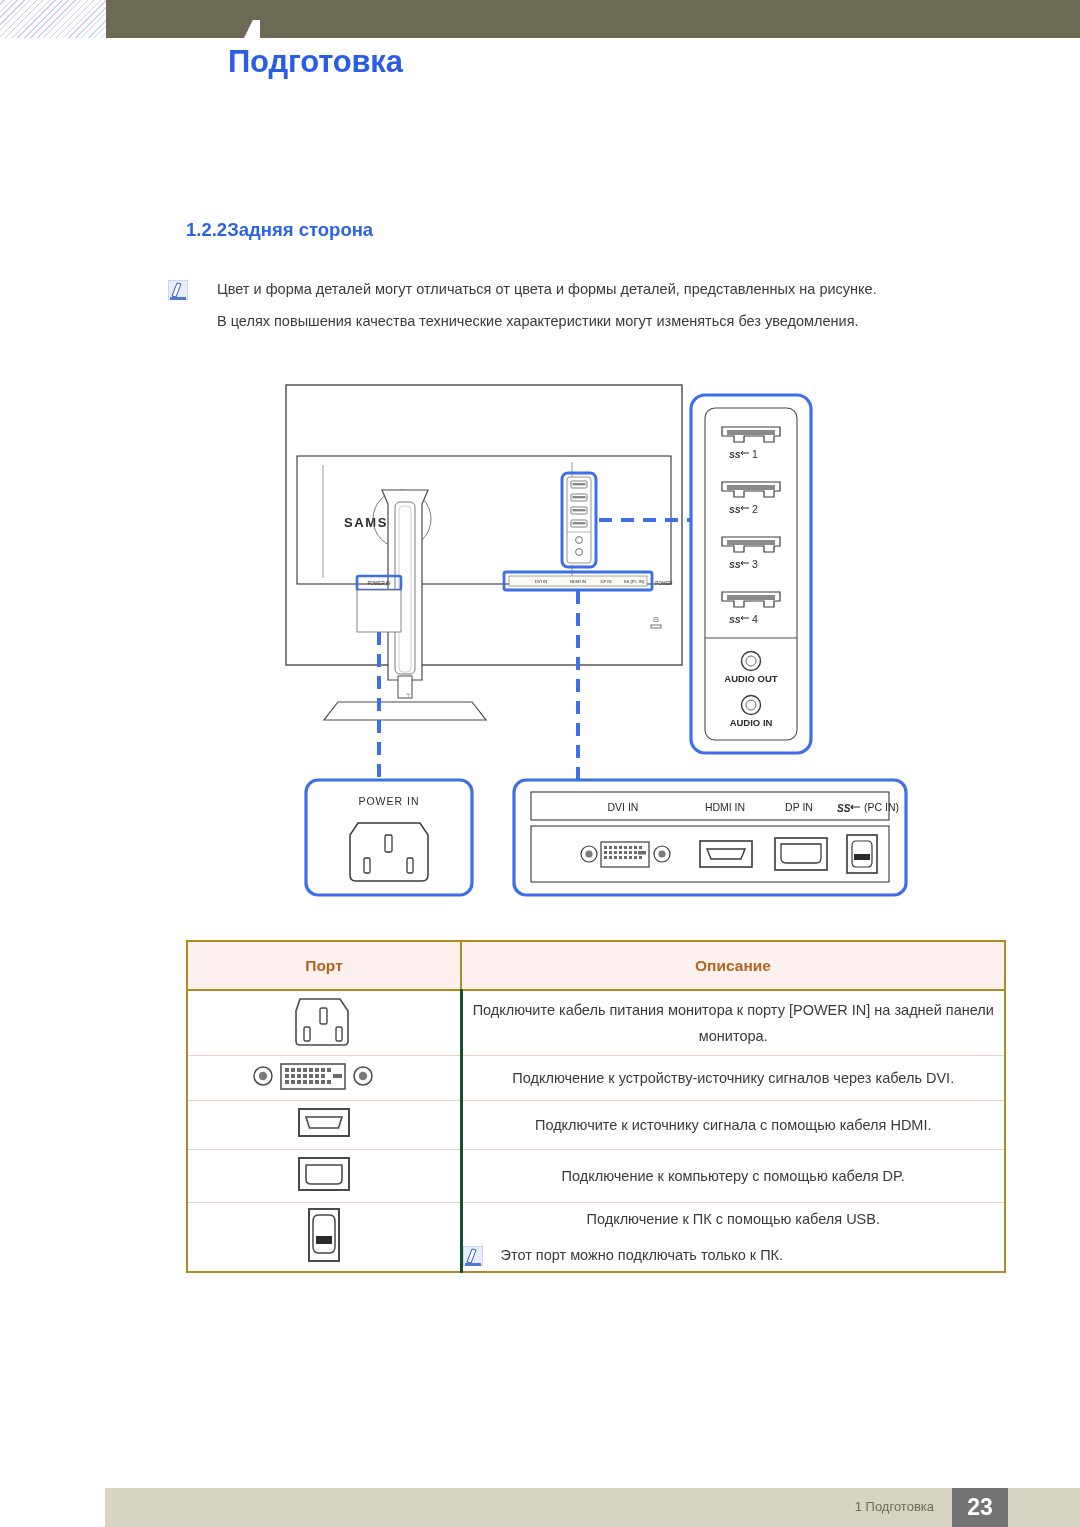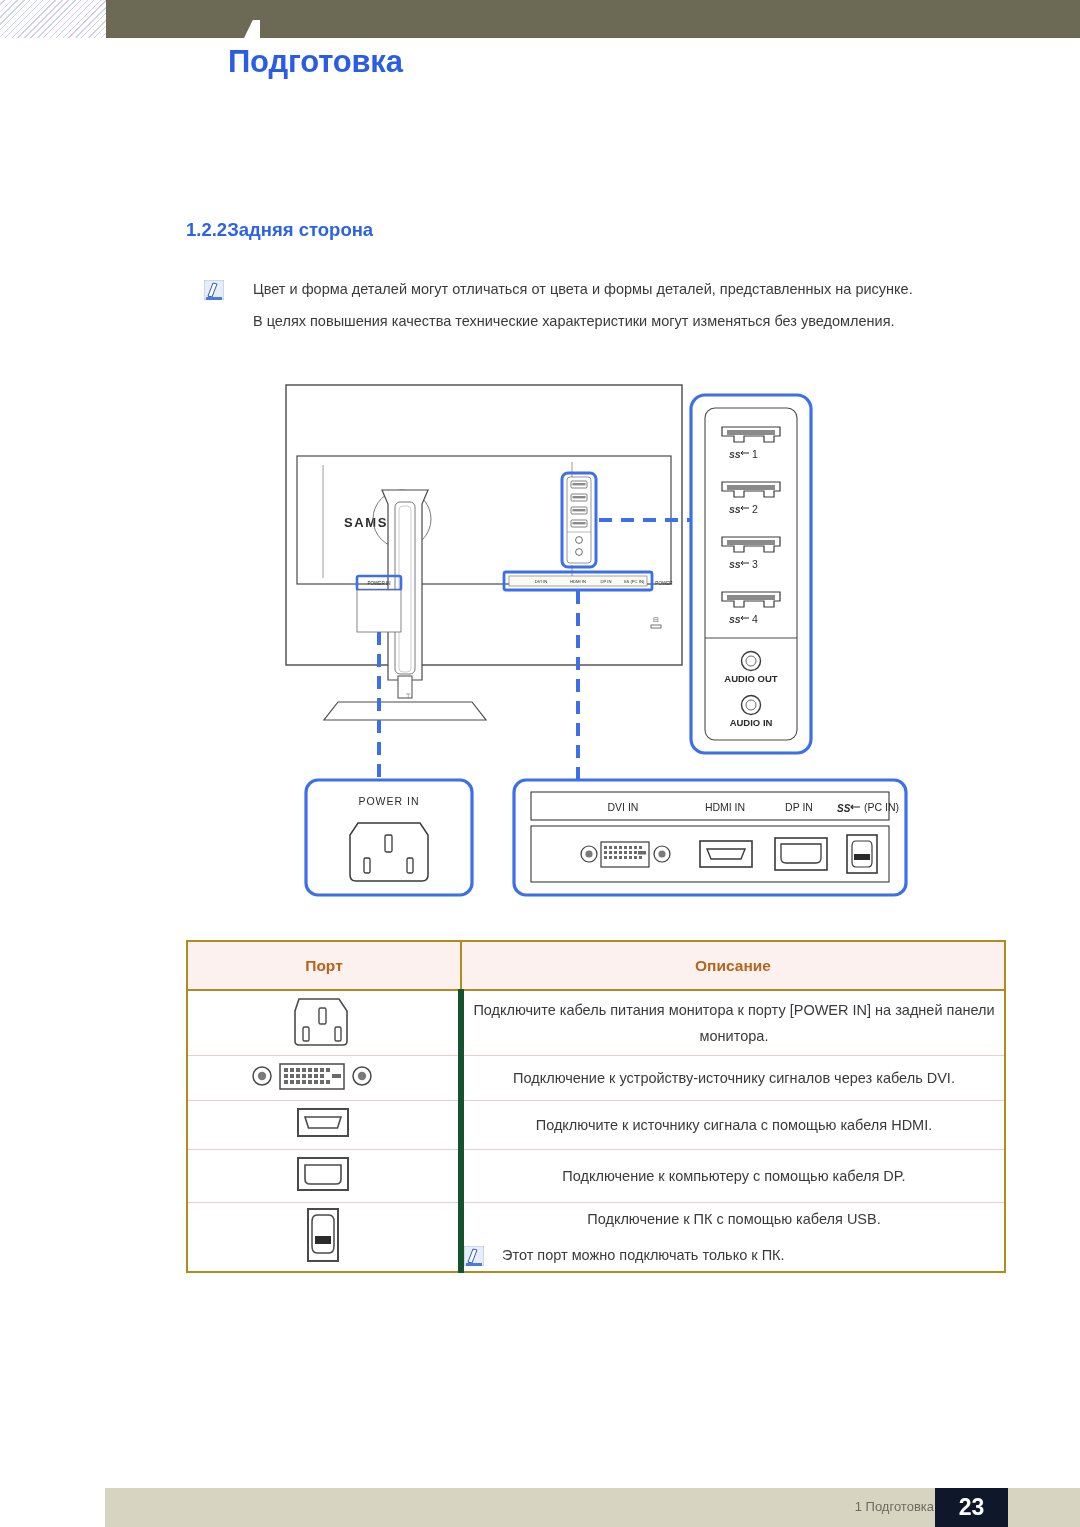--- a/index.html
+++ b/index.html
@@ -58,21 +58,21 @@
     left: 186px; top: 219px;
     font-size: 18.5px;
     font-weight: bold;
     color: #2b63e8;
   }
   .section-heading .num { }
 
   
   .note-block {
     position: absolute;
-    left: 204px; top: 279px;
+    left: 168px; top: 279px;
     width: 820px;
   }
   .note-row {
     display: flex;
     align-items: flex-start;
     margin-bottom: 11px;
   }
   .note-icon {
     width: 20px; height: 20px;
     flex: 0 0 20px;
@@ -99,21 +99,21 @@
   .port-table {
     position: absolute;
     left: 186px; top: 940px;
     width: 820px;
     border-collapse: collapse;
     table-layout: fixed;
     text-align: center;
   }
   .port-table th,
   .port-table td {
-    border-left: 6px solid #14532d;
+    border-left: 3px solid #14532d;
     border-right: 1px solid #f0cdc6;
     border-bottom: 1px solid #f0cdc6;
     vertical-align: middle;
     padding: 0;
   }
   .port-table thead th {
     background: #fdf1ef;
     color: #b5651d;
     font-size: 15.5px;
     font-weight: bold;
@@ -162,22 +162,22 @@
   }
   .footer-label {
     position: absolute;
     right: 146px; top: 1499px;
     font-size: 13px;
     color: #6f6a5e;
   }
   .page-badge {
     position: absolute;
     right: 72px; top: 1488px;
-    width: 73px; height: 39px;
-    background: #0f172a;
+    width: 56px; height: 39px;
+    background: #737373;
     color: #ffffff;
     font-size: 23px;
     font-weight: bold;
     display: flex;
     align-items: center;
     justify-content: center;
   }
 </style>
 </head>
 <body>

